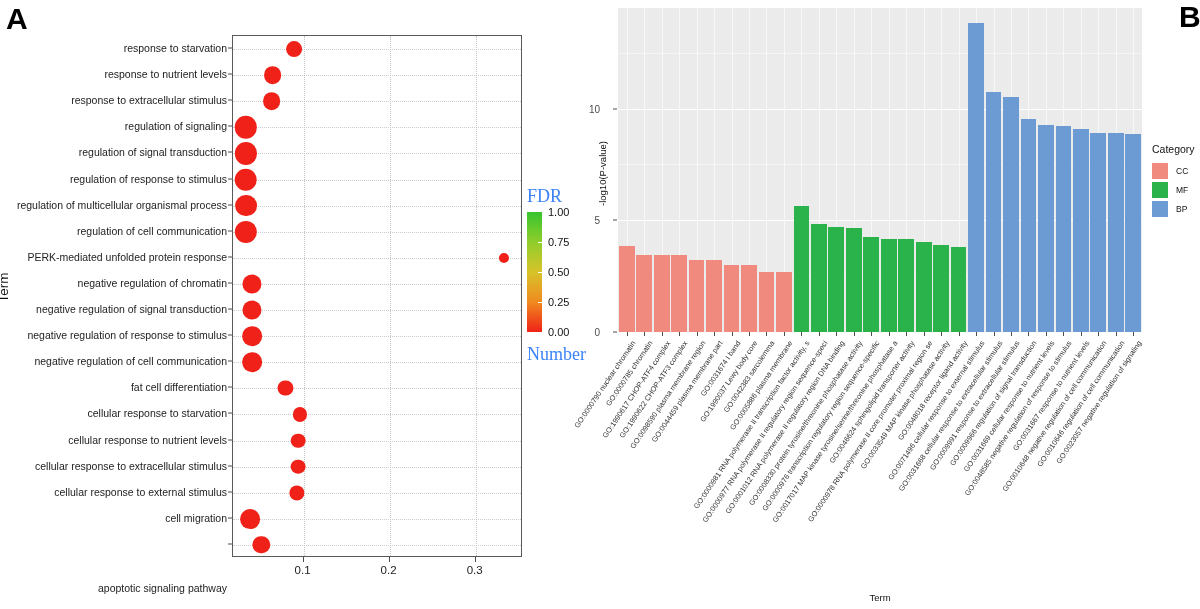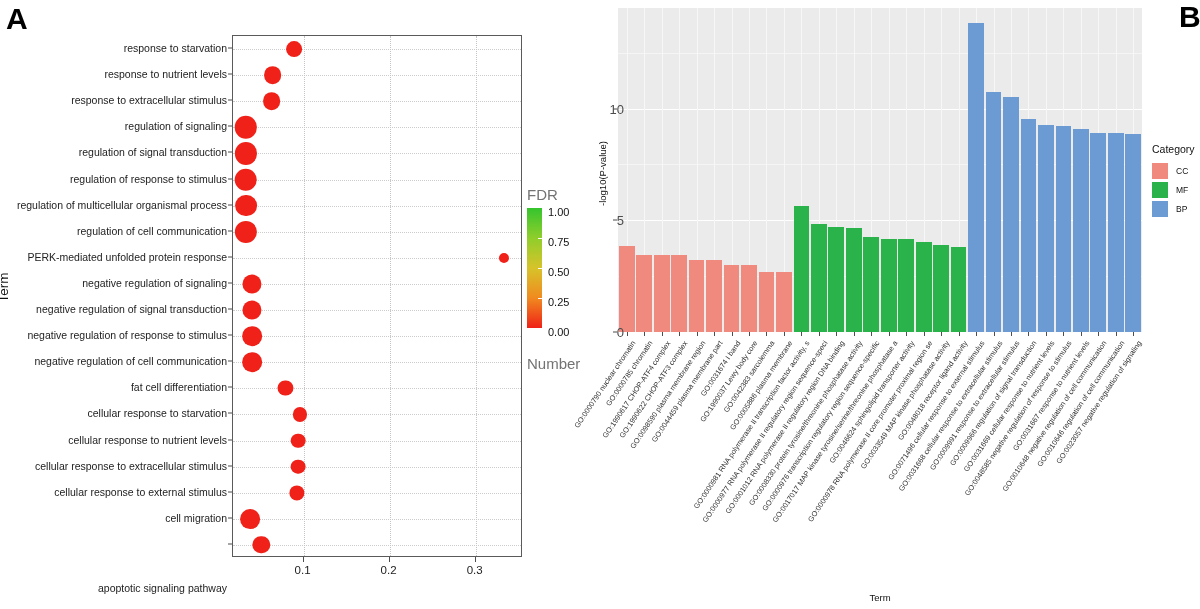--- a/index.html
+++ b/index.html
@@ -29,44 +29,44 @@
   .a-ytick{position:absolute;left:232px;width:4px;height:0;border-top:1px solid #4d4d4d;transform:translateY(-50%);}
 
   .a-xtick-lab{position:absolute;transform:translateX(-50%);font-size:11.5px;color:#222;}
   .a-xtick{position:absolute;top:557px;width:0;height:5px;border-left:1px solid #4d4d4d;}
   #a-xaxis-title{position:absolute;left:232px;width:290px;top:583px;text-align:center;font-size:13.5px;color:#111;}
   #a-yaxis-title{position:absolute;left:-12px;top:280px;font-size:13.5px;color:#111;
                  transform:rotate(-90deg);transform-origin:center;}
 
   
   #a-legend{position:absolute;left:527px;top:186px;width:60px;}
-  .legend-title{font-size:15px;color:#737373;margin-bottom:5px;}
+  .legend-title{font-size:18px;color:#3b82f6;margin-bottom:5px;font-family:Liberation Serif, serif;}
   #fdr-bar{position:relative;width:15px;height:120px;
            background:linear-gradient(to bottom,#35c42e 0%,#8fce2b 25%,#d7c32a 50%,#f08a1f 75%,#ef2118 100%);
            border:0;}
   #fdr-wrap{position:relative;display:flex;align-items:flex-start;}
   .fdr-tick-lab{position:absolute;left:21px;transform:translateY(-50%);font-size:11px;color:#111;}
   .fdr-tick{position:absolute;left:11px;width:4px;height:0;border-top:1px solid #ffffff;}
 
-  #num-legend{position:absolute;left:527px;top:355px;width:62px;}
+  #num-legend{position:absolute;left:527px;top:344px;width:62px;}
   .num-row{display:flex;align-items:center;height:24px;}
   .num-dot{background:#000;border-radius:50%;flex:0 0 auto;}
   .num-dot-cell{width:26px;display:flex;justify-content:center;align-items:center;}
   .num-lab{font-size:11.5px;color:#111;margin-left:8px;}
 
   
   #panel-b{position:absolute;left:586px;top:0;width:614px;height:609px;}
   #b-plotarea{position:absolute;left:32px;top:8px;width:524px;height:324px;
               background:#ebebeb;box-sizing:border-box;}
   .b-hgrid{position:absolute;left:0;right:0;height:0;border-top:1.4px solid #ffffff;}
   .b-hgrid-minor{position:absolute;left:0;right:0;height:0;border-top:1px solid #f5f5f5;}
   .b-vgrid{position:absolute;top:0;bottom:0;width:0;border-left:1px solid #f7f7f7;}
   .b-bar{position:absolute;bottom:0;box-sizing:border-box;}
 
-  .b-ytick-lab{position:absolute;right:576px;transform:translateY(-50%);font-size:13px;color:#4d4d4d;}
+  .b-ytick-lab{position:absolute;right:600px;transform:translateY(-50%);font-size:10px;color:#4d4d4d;}
   .b-ytick{position:absolute;left:27px;width:4px;height:0;border-top:1px solid #4d4d4d;transform:translateY(-50%);}
   #b-yaxis-title{position:absolute;left:-16px;top:168px;font-size:9.5px;color:#111;
                  transform:rotate(-90deg);transform-origin:center;white-space:nowrap;}
 
   .b-xtick{position:absolute;top:332px;width:0;height:4px;border-left:1px solid #4d4d4d;}
   .b-xlab{position:absolute;top:339px;font-size:7.4px;color:#333;white-space:nowrap;
           transform-origin:left top;transform:rotate(-56deg) translateX(-100%);}
   #b-xaxis-title{position:absolute;left:32px;width:524px;top:592px;text-align:center;font-size:9.5px;color:#111;}
 
   #b-legend{position:absolute;left:566px;top:143px;width:50px;}
@@ -89,21 +89,21 @@
     <div id="a-ylabels">
         <div class="a-ylabel" style="top: 13.05px;">response to starvation</div>
         <div class="a-ylabel" style="top: 39.15px;">response to nutrient levels</div>
         <div class="a-ylabel" style="top: 65.25px;">response to extracellular stimulus</div>
         <div class="a-ylabel" style="top: 91.35px;">regulation of signaling</div>
         <div class="a-ylabel" style="top: 117.45px;">regulation of signal transduction</div>
         <div class="a-ylabel" style="top: 143.55px;">regulation of response to stimulus</div>
         <div class="a-ylabel" style="top: 169.65px;">regulation of multicellular organismal process</div>
         <div class="a-ylabel" style="top: 195.75px; margin-left: 12px;">regulation of cell communication</div>
         <div class="a-ylabel" style="top: 221.85px;">PERK-mediated unfolded protein response</div>
-        <div class="a-ylabel" style="top: 247.95px;">negative regulation of signaling</div>
+        <div class="a-ylabel" style="top: 247.95px;">negative regulation of chromatin</div>
         <div class="a-ylabel" style="top: 274.05px;">negative regulation of signal transduction</div>
         <div class="a-ylabel" style="top: 300.15px;">negative regulation of response to stimulus</div>
         <div class="a-ylabel" style="top: 326.25px;">negative regulation of cell communication</div>
         <div class="a-ylabel" style="top: 352.35px;">fat cell differentiation</div>
         <div class="a-ylabel" style="top: 378.45px;">cellular response to starvation</div>
         <div class="a-ylabel" style="top: 404.55px;">cellular response to nutrient levels</div>
         <div class="a-ylabel" style="top: 430.65px;">cellular response to extracellular stimulus</div>
         <div class="a-ylabel" style="top: 456.75px;">cellular response to external stimulus</div>
         <div class="a-ylabel" style="top: 482.85px;">cell migration</div>
         <div class="a-ylabel" style="top: 508.95px; margin-top: 44px;">apoptotic signaling pathway</div>

